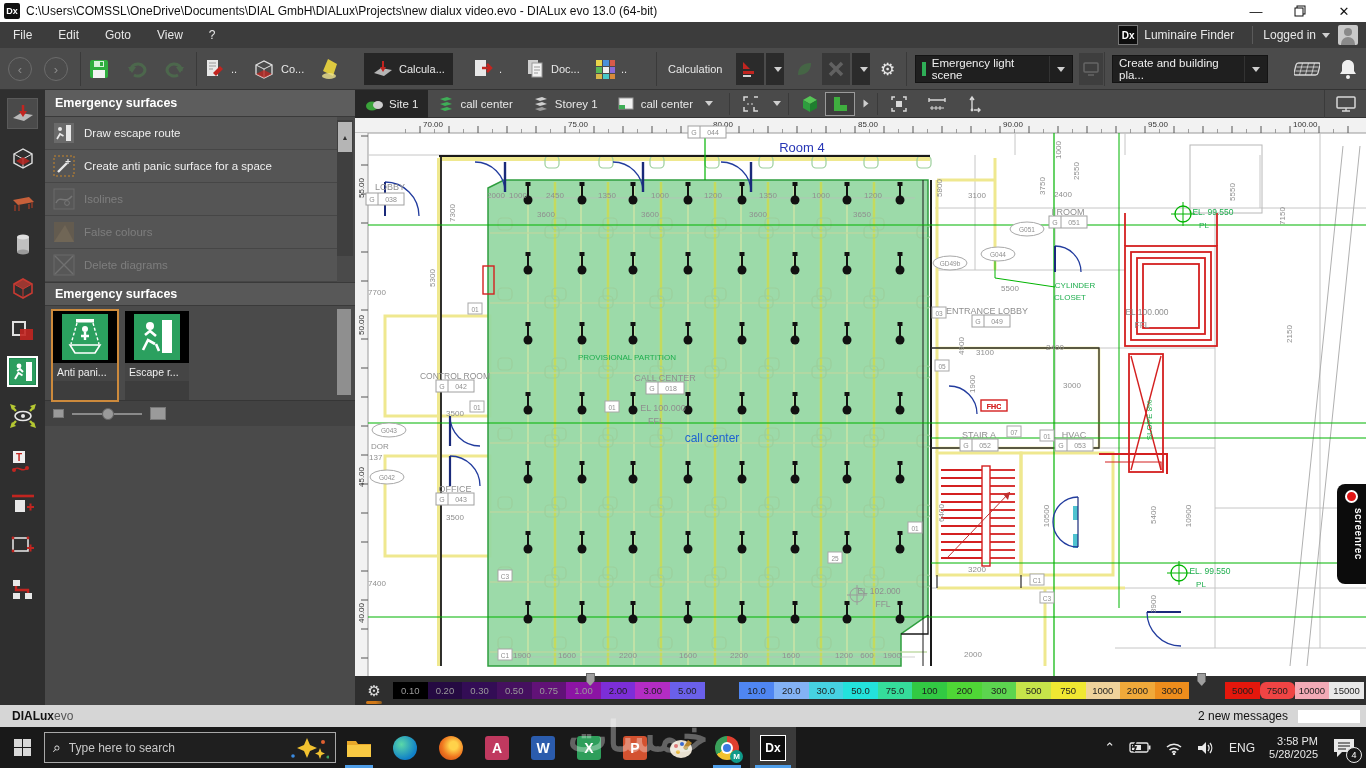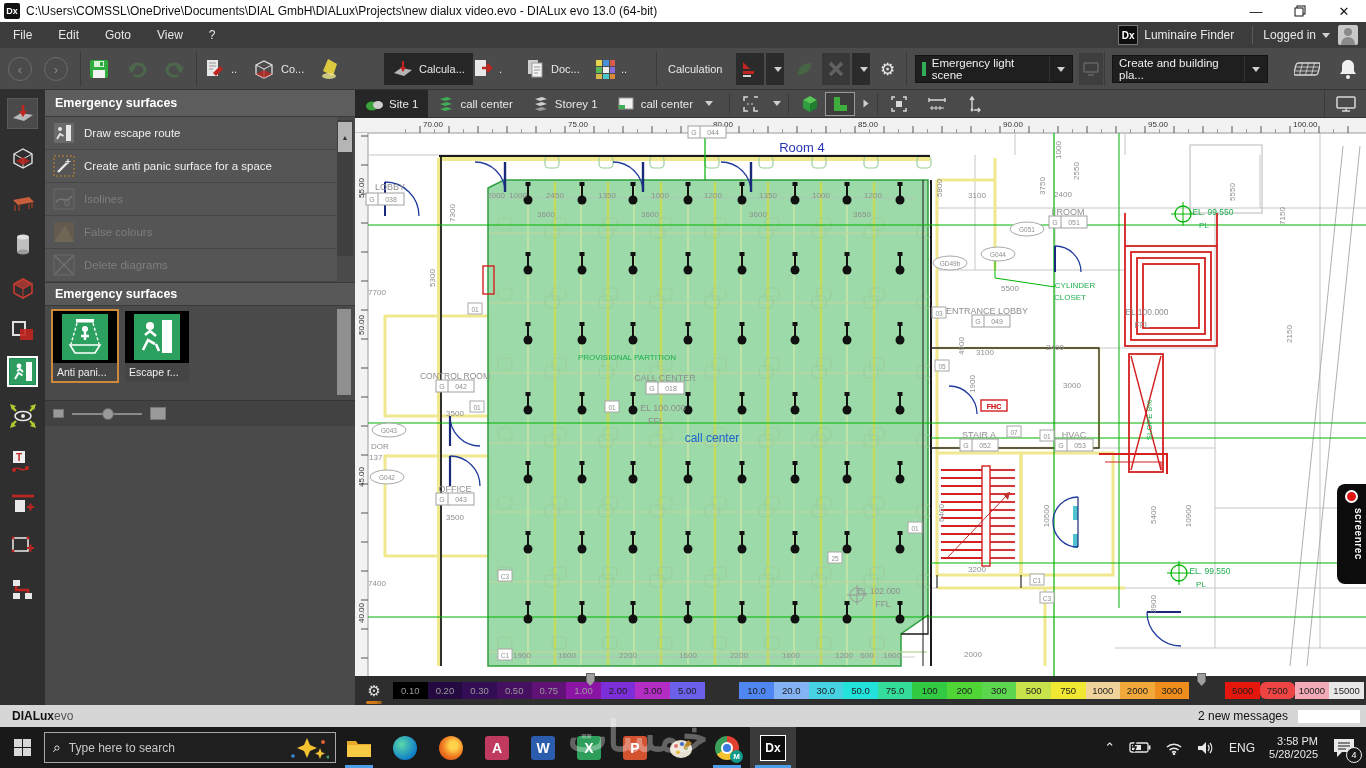--- a/index.html
+++ b/index.html
@@ -40,21 +40,21 @@
 
 #panel{left:45px;top:90px;width:310px;height:615px;background:#4a4a4a}
 #panel .hdr{height:27px;background:#5d5d5d;border-bottom:1px solid #3a3a3a;color:#fff;font-size:12.5px;font-weight:bold;display:flex;align-items:center;padding-left:10px}
 .tool{position:relative;height:33px;background:#555;border-bottom:1px solid #464646;display:flex;align-items:center;color:#efefef;font-size:11.5px;gap:9px;padding-left:8px;width:292px}
 .tool.off{color:#7e7e7e}
 .tool.off svg{opacity:.4}
 #tscroll{position:absolute;right:2px;top:30px;width:16px;height:136px;background:#3f3f3f}
 #tscroll .thumb{position:absolute;top:2px;left:1px;width:14px;height:30px;background:#b5b5b5;display:flex;align-items:center;justify-content:center;font-size:7px;color:#333}
 .sec{height:24px;background:#585858;border-top:1px solid #3a3a3a;border-bottom:1px solid #3a3a3a;color:#fff;font-size:12.5px;font-weight:bold;display:flex;align-items:center;padding-left:10px}
 #thumbs{position:relative;height:94px;background:#4a4a4a}
-.thumb-card{position:absolute;top:5px;width:64px;height:70px;background:#3d3d3d}
+.thumb-card{position:absolute;top:5px;width:64px;height:89px;background:#3d3d3d}
 .thumb-card .img{width:64px;height:52px;background:#000;display:flex;align-items:center;justify-content:center}
 .thumb-card .lbl{height:18px;color:#efefef;font-size:10.5px;display:flex;align-items:center;padding-left:4px;background:#454545}
 .thumb-card.sel{outline:2px solid #cd8a3c}
 #pscroll{position:absolute;right:4px;top:3px;width:14px;height:86px;background:#8f8f8f}
 #sliderrow{height:26px;background:#424242;border-top:1px solid #363636;display:flex;align-items:center;gap:8px;padding-left:8px}
 .imico{background:#9a9a9a;border:1px solid #777;position:relative}
 .track{position:relative;width:70px;height:2px;background:#8a8a8a}
 .knob{position:absolute;left:30px;top:-5px;width:12px;height:12px;border-radius:50%;background:#9a9a9a;border:1px solid #666}
 
 #tabbar{left:355px;top:90px;width:1011px;height:28px;background:#4a4a4a;border-bottom:1px solid #333;display:flex;align-items:center}
@@ -181,21 +181,21 @@
           <polygon points="4,17 12,21 20,17 12,13" fill="#c22520" opacity=".75"></polygon>
         </svg>
       <span>Co...</span>
     </span>
     <span class="tbtn" style="left:320px">
       <svg width="26" height="26">
           <path d="M8 3l9 5-4 12-10-5z" fill="#ddc93f"></path>
           <ellipse cx="9" cy="20" rx="7" ry="3" fill="#efe48f" opacity=".8"></ellipse>
         </svg>
     </span>
-    <span class="tbtn active" style="left:384px">
+    <span class="tbtn active" style="left:364px">
       <svg width="22" height="20">
           <polygon points="2,14 9,9 20,11 12,17" fill="#b5b5b5"></polygon>
           <path d="M11 2v7" stroke="#c22520" stroke-width="2"></path>
           <polygon points="8,8 14,8 11,13" fill="#c22520"></polygon>
         </svg>
       <span>Calcula...</span>
     </span>
     <span class="tbtn" style="left:472px">
       <svg width="22" height="22">
           <rect x="3" y="2" width="11" height="16" fill="#e8e8e8"></rect>

